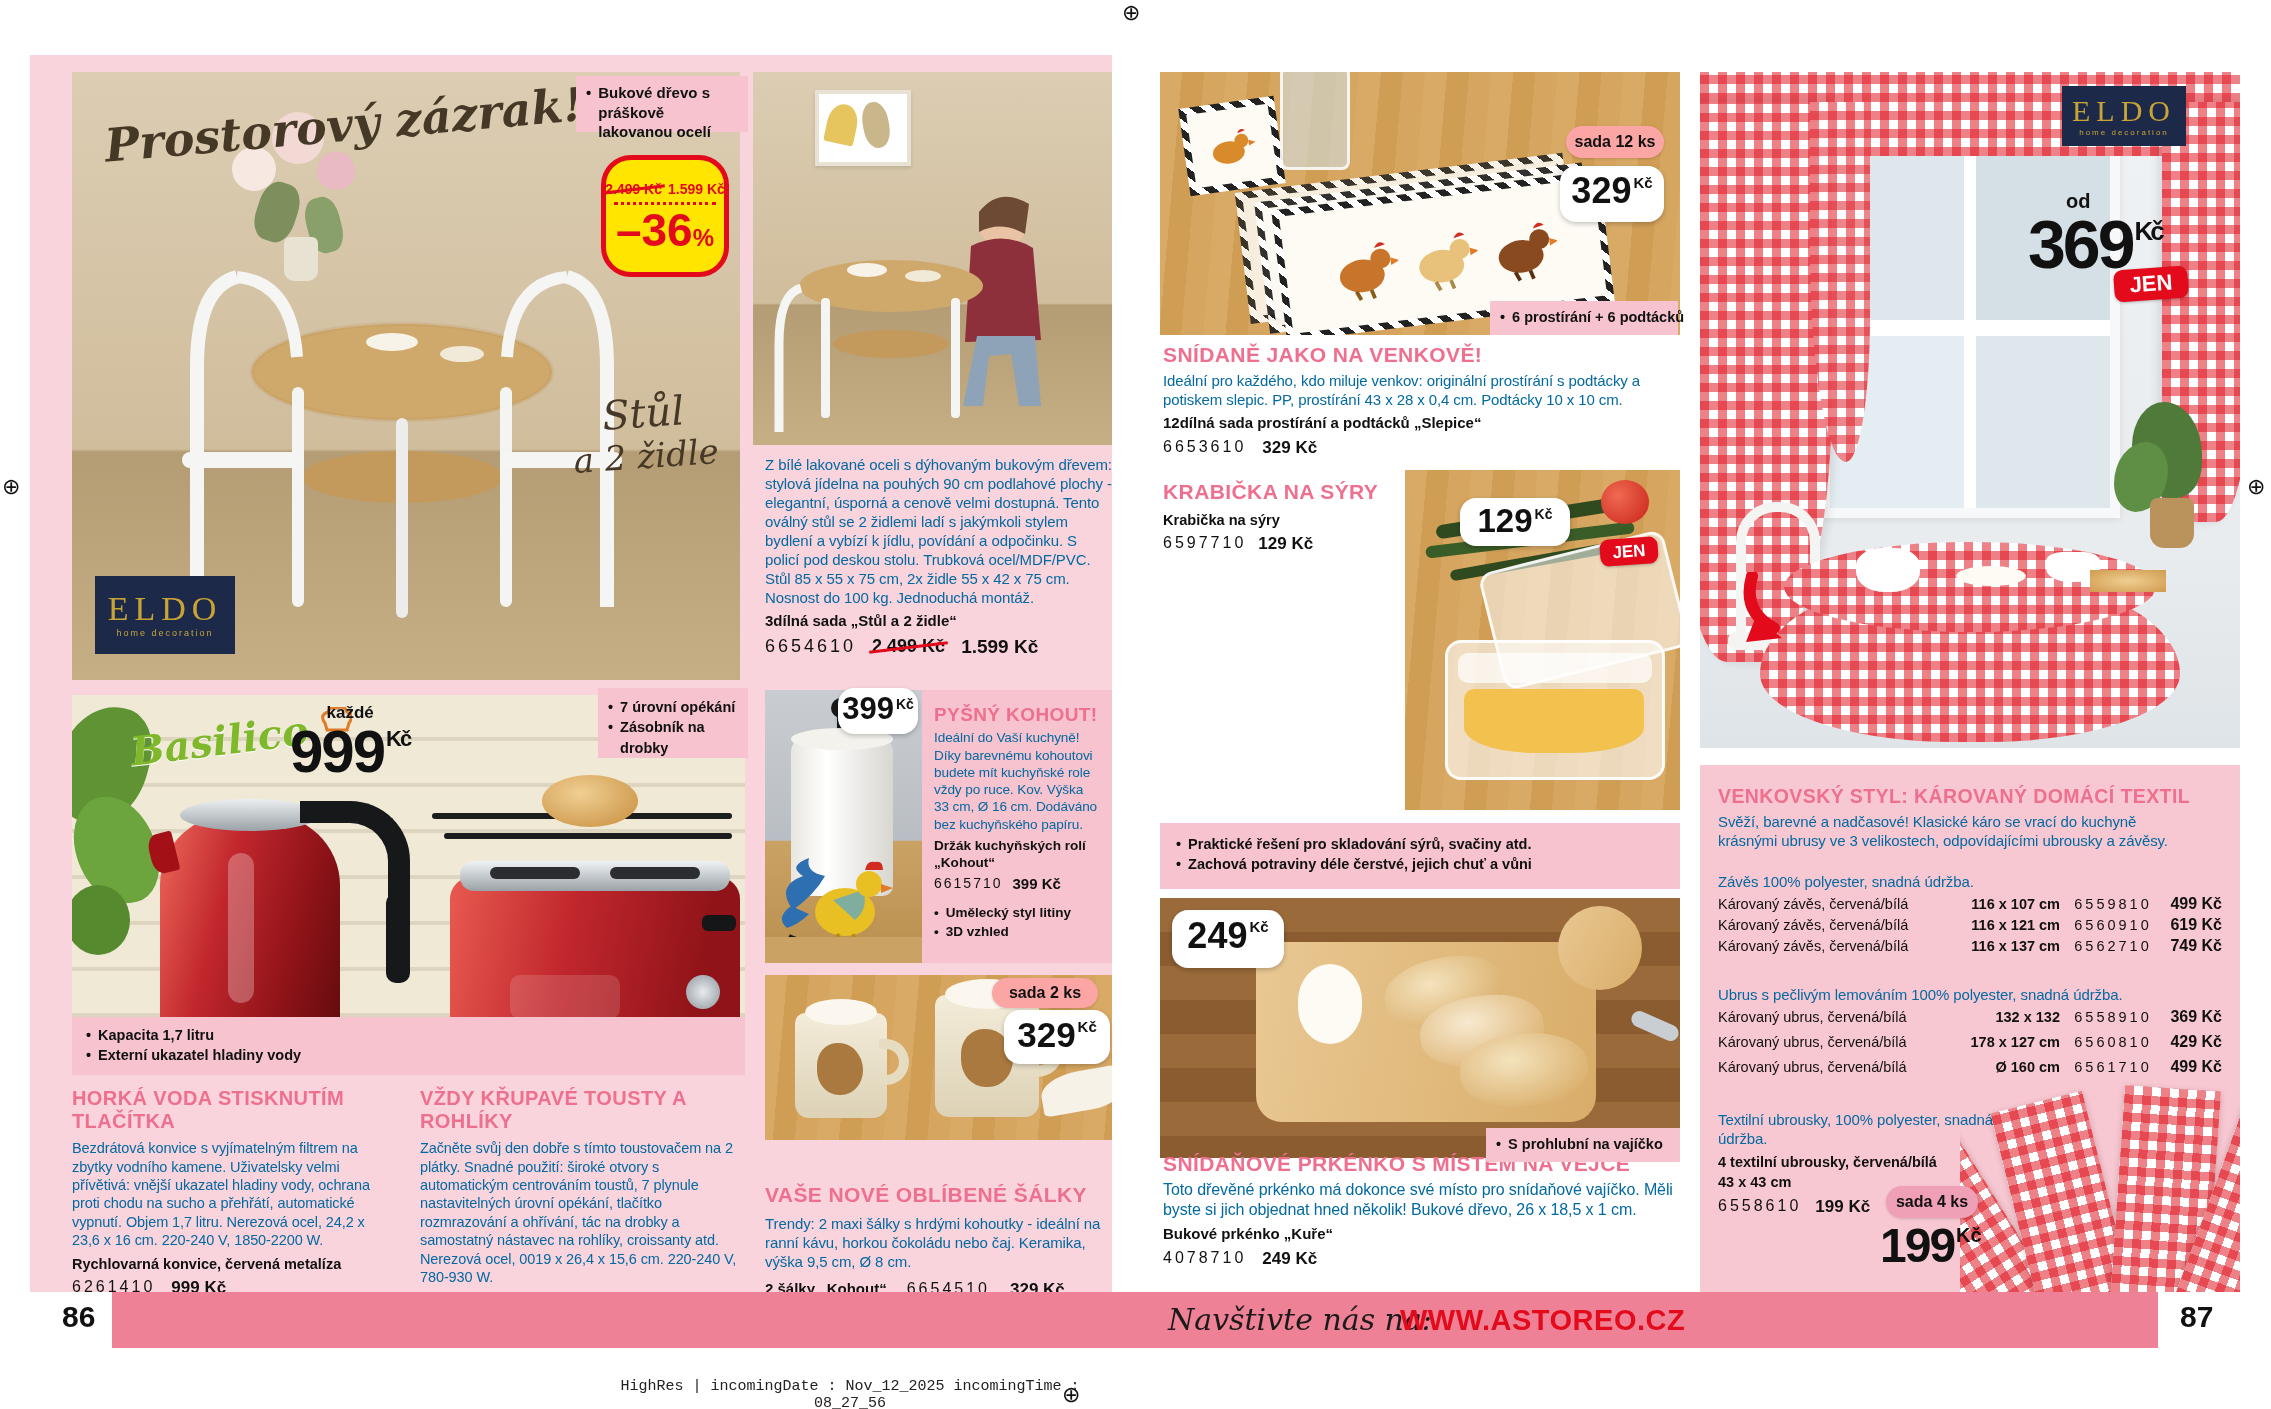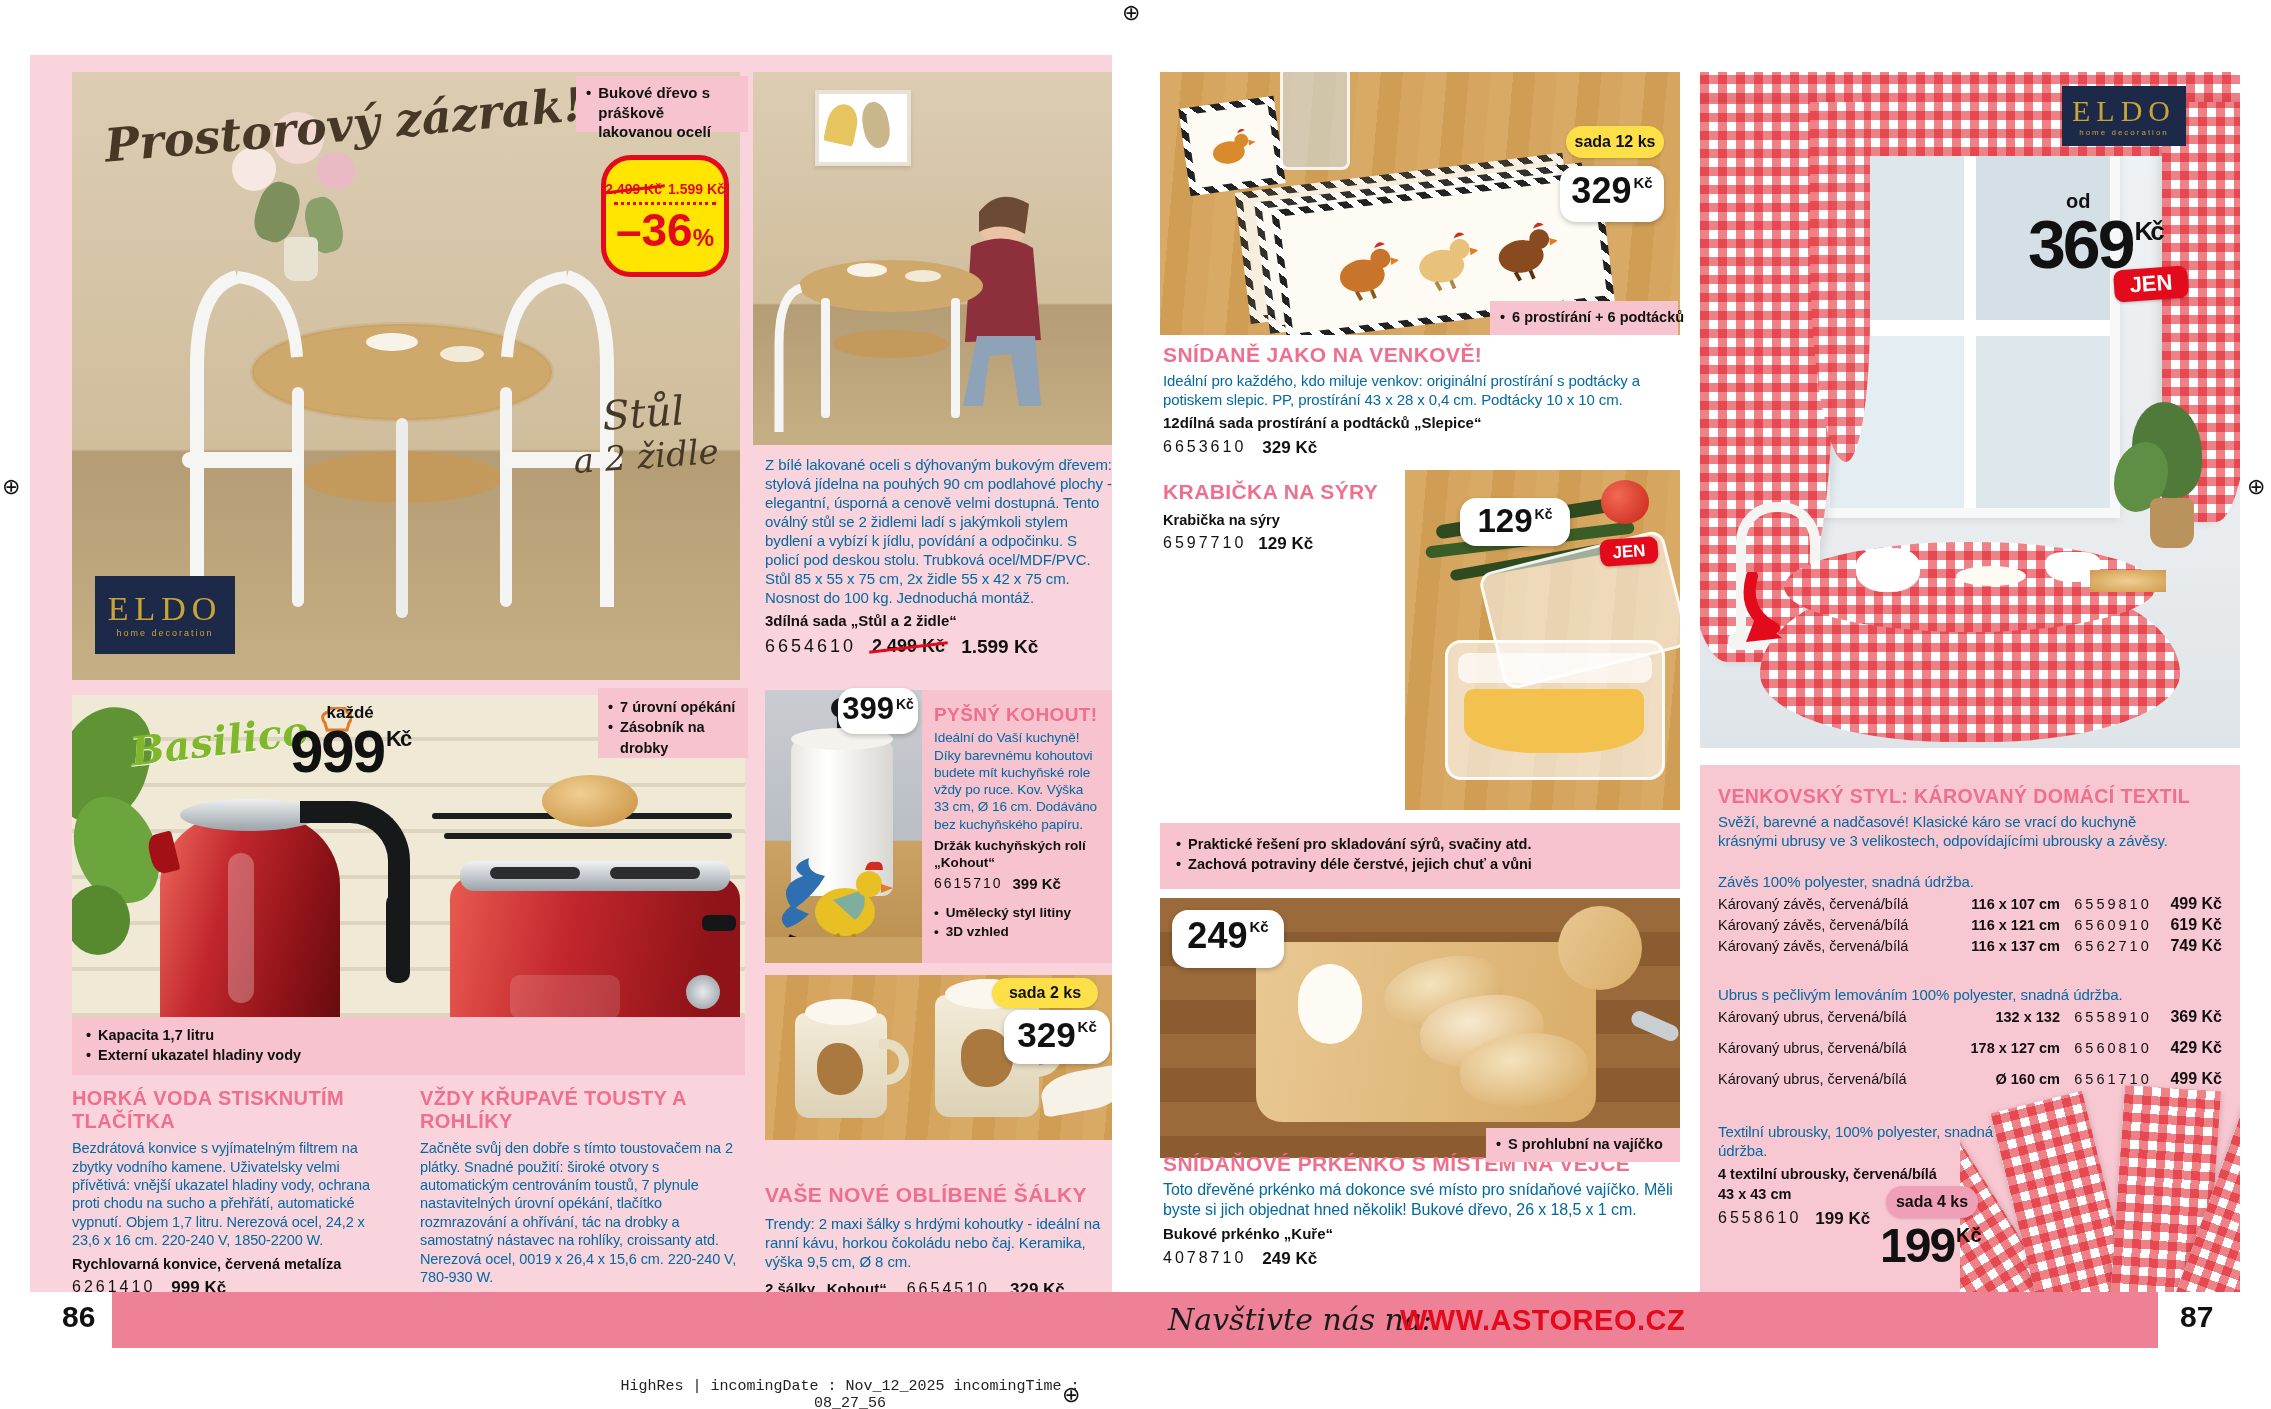--- a/index.html
+++ b/index.html
@@ -17,21 +17,21 @@
   .pricebold{font-weight:700;font-size:17px}
   .struck{position:relative;white-space:nowrap}
   .struck::after{content:"";position:absolute;left:-3px;right:-3px;top:46%;height:3px;background:#e30a1c;transform:rotate(-7deg)}
   .pinkbox{background:#f6c3cf}
   .blist .b{display:flex;gap:7px;font-weight:700;font-size:14.5px;line-height:1.4}
   .blist .b::before{content:"•"}
   .kcsup{font-size:.45em;font-weight:700;vertical-align:top;position:relative;top:.28em;margin-left:2px}
 
   
   .wbadge{background:#fff;border-radius:16px;box-shadow:0 2px 5px rgba(0,0,0,.22);display:flex;align-items:flex-start;justify-content:center;font-weight:700;color:#111;padding-top:4px}
-  .pill{background:#fde047;border-radius:18px;display:flex;align-items:center;justify-content:center;font-weight:700;font-size:16px;color:#111;box-shadow:0 1px 3px rgba(0,0,0,.15)}
+  .pill{background:#fca5a5;border-radius:18px;display:flex;align-items:center;justify-content:center;font-weight:700;font-size:16px;color:#111;box-shadow:0 1px 3px rgba(0,0,0,.15)}
   .jen{background:#e30a1c;color:#fff;font-weight:700;border-radius:9px;display:flex;align-items:center;justify-content:center;transform:rotate(-4deg);box-shadow:0 1px 3px rgba(0,0,0,.25)}
 
   
   .photo{overflow:hidden}
   .beige{background:linear-gradient(180deg,#dccdb3 0%,#d0bd9c 62%,#b49c74 62.5%,#c6ae85 100%)}
   .tiles{background:
     repeating-linear-gradient(180deg,#efe9d6 0 42px,#ddd5bf 42px 46px),
     #efe9d6}
   .woodlight{background:repeating-linear-gradient(95deg,#d9aa66 0 22px,#cf9d54 22px 44px,#d6a660 44px 66px)}
   .wooddark{background:repeating-linear-gradient(180deg,#9a6a3a 0 34px,#8a5c30 34px 68px)}
@@ -516,21 +516,21 @@
         <span style="text-align:right;font-weight:700">116 x 121 cm</span>
         <span class="code" style="text-align:center">6560910</span>
         <span style="text-align:right;font-weight:700;font-size:16px">619 Kč</span>
       <span>Károvaný závěs, červená/bílá</span>
         <span style="text-align:right;font-weight:700">116 x 137 cm</span>
         <span class="code" style="text-align:center">6562710</span>
         <span style="text-align:right;font-weight:700;font-size:16px">749 Kč</span>
     </div>
 
     <p class="bodytxt" style="font-size:15px;margin-top:30px">Ubrus s pečlivým lemováním 100% polyester, snadná údržba.</p>
-    <div style="margin-top:4px;display:grid;grid-template-columns:232px 110px 106px 1fr;row-gap:13px;font-size:14.5px;align-items:baseline">
+    <div style="margin-top:4px;display:grid;grid-template-columns:232px 110px 106px 1fr;row-gap:7px;font-size:14.5px;align-items:baseline">
       <span>Károvaný ubrus, červená/bílá</span>
         <span style="text-align:right;font-weight:700">132 x 132</span>
         <span class="code" style="text-align:center">6558910</span>
         <span style="text-align:right;font-weight:700;font-size:16px">369 Kč</span>
       <span>Károvaný ubrus, červená/bílá</span>
         <span style="text-align:right;font-weight:700">178 x 127 cm</span>
         <span class="code" style="text-align:center">6560810</span>
         <span style="text-align:right;font-weight:700;font-size:16px">429 Kč</span>
       <span>Károvaný ubrus, červená/bílá</span>
         <span style="text-align:right;font-weight:700">Ø 160 cm</span>

